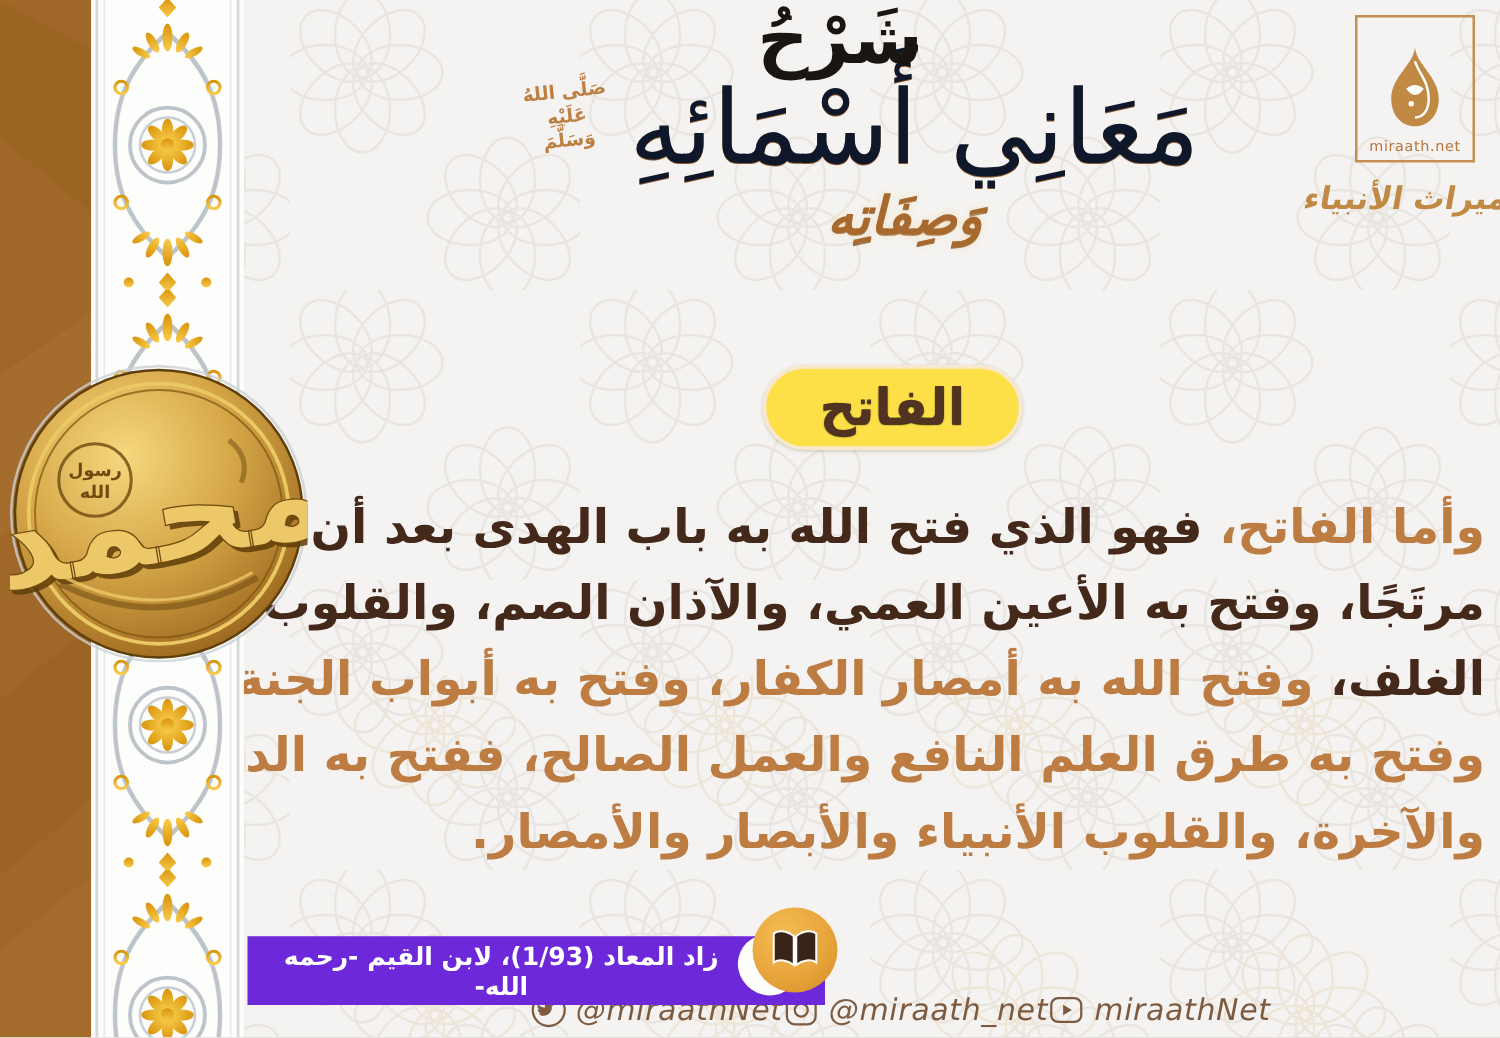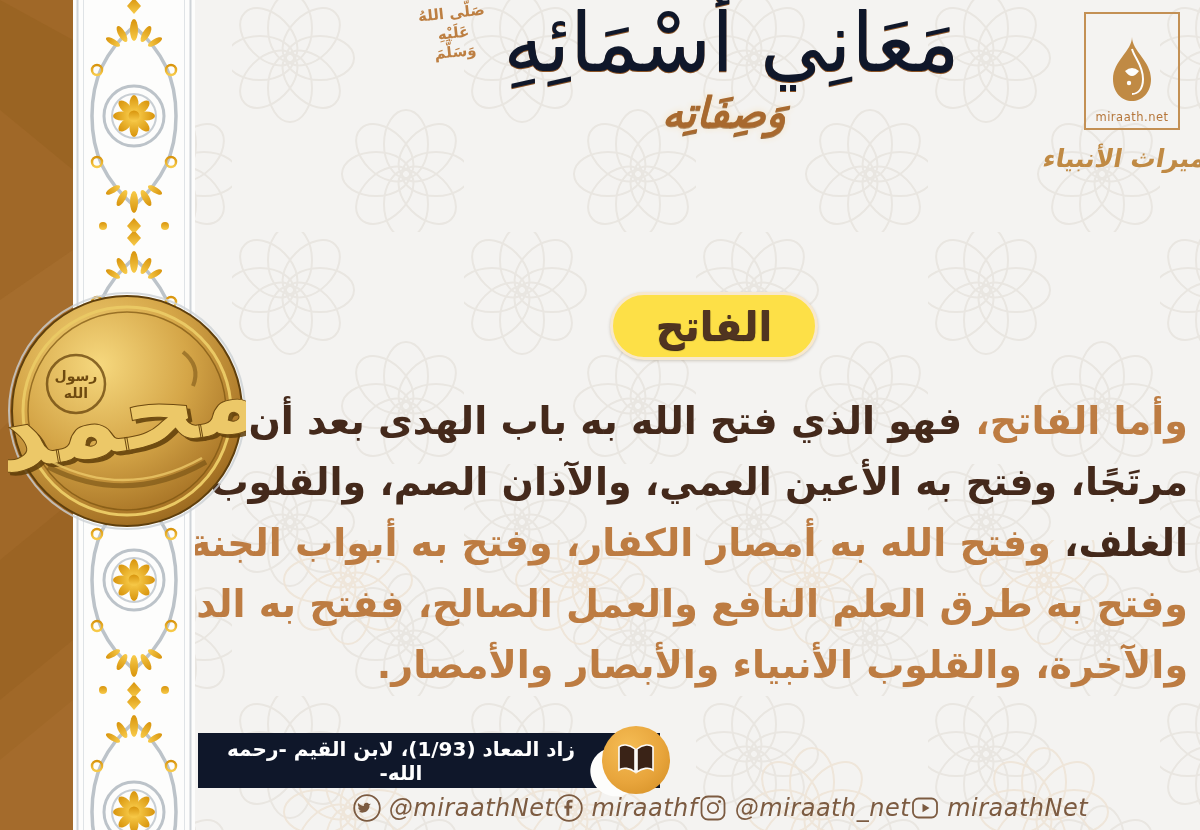--- a/index.html
+++ b/index.html
@@ -50,21 +50,21 @@
 
   
   .quote{left:268px;top:391px;width:920px;z-index:1;direction:rtl;font-weight:bold;}
   .qline{height:61px;line-height:61px;font-size:38px;white-space:nowrap;
          text-align:justify;text-align-last:justify;}
   .qline.last{text-align:right;text-align-last:right;}
   .q-dark{color:#44291b;}
   .q-orange{color:#bd7c42;}
 
   
-  .cite-bar{left:198px;top:733px;width:462px;height:55px;background:#0f172a;z-index:2;
+  .cite-bar{left:198px;top:749px;width:462px;height:55px;background:#6d28d9;z-index:2;
             direction:rtl;display:flex;align-items:center;}
   .cite-text{flex:1;text-align:center;color:#ffffff;font-weight:bold;font-size:20px;
              padding-left:10px;padding-right:66px;}
   .book-cluster{left:588px;top:724px;width:92px;height:74px;z-index:3;}
   .book-swoosh{position:absolute;left:2px;top:24px;width:50px;height:48px;background:#fdfdfc;
                border-radius:50% 0 50% 50%;transform:rotate(35deg);}
   .book-disc{position:absolute;left:14px;top:2px;width:68px;height:68px;border-radius:50%;
              background:radial-gradient(circle at 38% 32%,#f5bd55,#e8a53c 55%,#d18c22);
              display:flex;align-items:center;justify-content:center;}
 
@@ -213,20 +213,21 @@
         <text x="68" y="89" font-size="14" font-weight="bold" text-anchor="middle" font-family="DejaVu Sans, sans-serif" fill="#6e4a10">رسول</text>
         <text x="68" y="106" font-size="14" font-weight="bold" text-anchor="middle" font-family="DejaVu Sans, sans-serif" fill="#6e4a10">الله</text>
         <path d="M40 175 Q 119 215 198 170" fill="none" stroke="#6e4a10" stroke-width="5" opacity="0.55"></path>
         <path d="M44 170 Q 119 208 194 166" fill="none" stroke="#ecc868" stroke-width="2.5" opacity="0.8"></path>
         <path d="M175 60 q 18 14 10 34" fill="none" stroke="#6e4a10" stroke-width="4" opacity="0.5"></path>
       </g>
     </svg>
   </div>
 
   <header class="abs title-block">
+    <div class="kicker">شَرْحُ</div>
     <div class="title-row">
       <div class="main-title">مَعَانِي أَسْمَائِهِ</div>
       <div class="salawat">
         <div>صَلَّى اللهُ</div>
         <div>عَلَيْهِ</div>
         <div>وَسَلَّمَ</div>
       </div>
     </div>
     <div class="subtitle">وَصِفَاتِه</div>
   </header>
@@ -273,27 +274,20 @@
   <footer class="abs social-row">
     <div class="social-item">
       <svg width="30" height="30" viewBox="0 0 30 30">
         <circle cx="15" cy="15" r="12.8" fill="none" stroke="#7c5b41" stroke-width="1.8"></circle>
         <path d="M8.5 19.5 c3.5.6 7.5-.8 8.8-5 .2-.8.2-1.5 0-2.1 l1.6-1.6 -2 .3 c-.5-.8-1.4-1.3-2.4-1.3 -1.8 0-3 1.6-2.6 3.3 -2.3-.2-4.3-1.3-5.6-3 -.9 1.7-.2 3.6 1.3 4.6 -.6 0-1.1-.2-1.5-.4 .1 1.7 1.3 3 2.9 3.4 -.6.2-1.2.2-1.8.1 .4 1.2 1.6 2 3.3 1.7 Z" fill="#7c5b41"></path>
       </svg>
       <span class="social-label">@miraathNet</span>
     </div>
     <div class="social-item">
       <svg width="30" height="30" viewBox="0 0 30 30">
-        <circle cx="15" cy="15" r="12.8" fill="none" stroke="#7c5b41" stroke-width="1.8"></circle>
-        <path d="M16.6 9.5 h2 V6.8 h-2.4 c-2.4 0-3.8 1.5-3.8 3.9 v2 h-2 v2.7 h2 v7.4 h2.9 v-7.4 h2.7 l.4-2.7 h-3.1 v-1.8 c0-.9.4-1.4 1.3-1.4 Z" fill="#7c5b41"></path>
-      </svg>
-      <span class="social-label">miraathf</span>
-    </div>
-    <div class="social-item">
-      <svg width="30" height="30" viewBox="0 0 30 30">
         <rect x="3.5" y="3.5" width="23" height="23" rx="6.5" fill="none" stroke="#7c5b41" stroke-width="1.8"></rect>
         <circle cx="15" cy="15" r="5.2" fill="none" stroke="#7c5b41" stroke-width="1.8"></circle>
         <circle cx="21.5" cy="8.5" r="1.6" fill="#7c5b41"></circle>
       </svg>
       <span class="social-label">@miraath_net</span>
     </div>
     <div class="social-item">
       <svg width="30" height="30" viewBox="0 0 30 30">
         <rect x="3" y="5.5" width="24" height="19" rx="5.5" fill="none" stroke="#7c5b41" stroke-width="1.8"></rect>
         <path d="M12.5 10.8 L19.5 15 L12.5 19.2 Z" fill="#7c5b41"></path>

